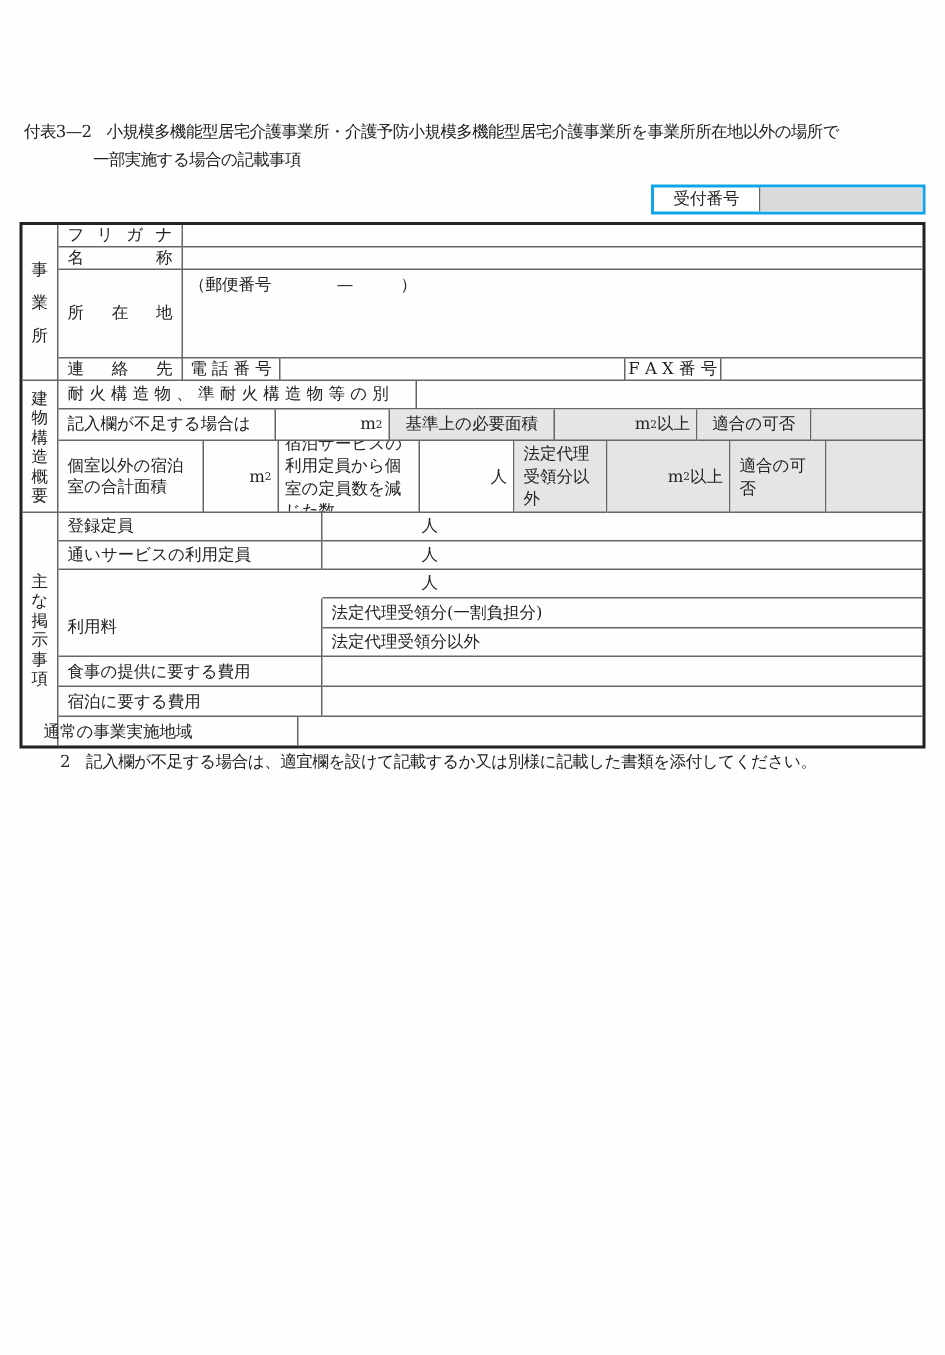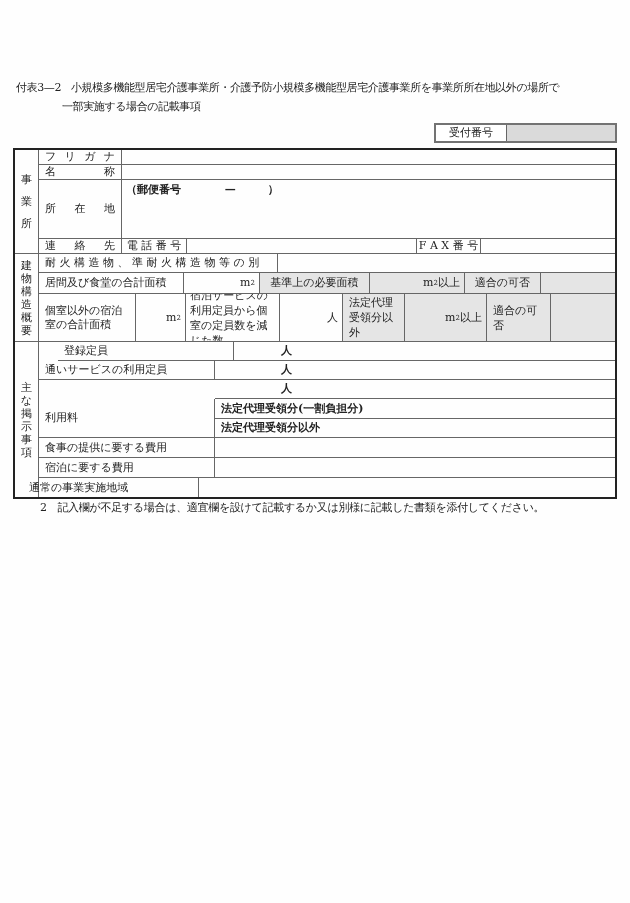--- a/index.html
+++ b/index.html
@@ -6,34 +6,34 @@
   body {
     width: 630px; height: 903px; background: #fefefe; position: relative;
     font-family: "DejaVu Serif", "Liberation Serif", serif; color: #222;
     font-size: 11px; overflow: hidden;
   }
   .abs { position: absolute; }
   .title1 { left: 16px; top: 80px; font-size: 11px; white-space: nowrap; letter-spacing: -0.4px; }
   .title1 .num { margin-right: 10px; }
   .title2 { left: 62px; top: 99px; font-size: 11px; white-space: nowrap; letter-spacing: -0.4px; }
 
-  .receipt { left: 434px; top: 123px; width: 179px; height: 16px; border: 2px solid #737373; display: flex; background: #fff; }
+  .receipt { left: 434px; top: 123px; width: 179px; height: 16px; border: 2px solid #0ea5e9; display: flex; background: #fff; }
   .receipt .lbl { width: 70px; border-right: 1px solid #666; text-align: center; line-height: 16px; font-size: 11px; }
   .receipt .val { flex: 1; background: #dadada; }
 
   .frame { left: 13px; top: 148px; width: 600px; height: 347px; border: 2px solid #222; box-sizing: content-box; }
   .cell { position: absolute; box-sizing: border-box; border-right: 1px solid #666; border-bottom: 1px solid #666; font-size: 11px; line-height: 14px; overflow: hidden; }
   .gray { background: #e5e5e5; }
   .c { text-align: center; }
   .r { text-align: right; padding-right: 4px; }
   .l { padding-left: 6px; }
   .vcen { display: flex; align-items: center; }
   .vlabel { display: flex; flex-direction: column; align-items: center; justify-content: center; line-height: 16px; }
   .spread { display: flex; justify-content: space-between; padding: 0 6px; }
-  .nb { border-right: none; font-weight: bold; }
+  .nb { border-right: none; }
   .notes { left: 16px; top: 500px; font-size: 11px; line-height: 15px; white-space: nowrap; letter-spacing: -0.3px; }
   .notes .n2 { padding-left: 24px; }
   sup { font-size: 7px; }
 </style>
 </head>
 <body>
 
 <div class="abs title1">
   <span class="num">付表3—2</span><span>小規模多機能型居宅介護事業所・介護予防小規模多機能型居宅介護事業所を事業所所在地以外の場所で</span>
 </div>
@@ -92,21 +92,21 @@
       <span>物</span>
       <span>構</span>
       <span>造</span>
       <span>概</span>
       <span>要</span>
   </div>
 
   <div class="cell l vcen" style="left:24px;top:104px;width:239px;height:19px;">耐 火 構 造 物 、 準 耐 火 構 造 物 等 の 別</div>
   <div class="cell nb" style="left:263px;top:104px;width:337px;height:19px;"></div>
 
-  <div class="cell l vcen" style="left:24px;top:123px;width:145px;height:21px;">居間及び食堂の合計面積</div>
+  <div class="cell l vcen" style="left:24px;top:123px;width:145px;height:21px;">記入欄が不足する場合は</div>
   <div class="cell r vcen" style="left:169px;top:123px;width:76px;height:21px;justify-content:flex-end;">
     <span>m</span>
       <sup>2</sup>
   </div>
   <div class="cell gray c vcen" style="left:245px;top:123px;width:110px;height:21px;justify-content:center;">基準上の必要面積</div>
   <div class="cell gray r vcen" style="left:355px;top:123px;width:95px;height:21px;justify-content:flex-end;">
     <span>m</span>
       <sup>2</sup>
       <span>以上</span>
   </div>
@@ -133,21 +133,21 @@
 
   <div class="cell vlabel" style="left:0;top:192px;width:24px;height:155px;line-height:13px;border-bottom:none;">
     <span>主</span>
       <span>な</span>
       <span>掲</span>
       <span>示</span>
       <span>事</span>
       <span>項</span>
   </div>
 
-  <div class="cell l vcen" style="left:24px;top:192px;width:176px;height:19px;margin-left:19px;">登録定員</div>
+  <div class="cell l vcen" style="left:24px;top:192px;width:176px;height:19px;">登録定員</div>
   <div class="cell nb vcen" style="left:200px;top:192px;width:400px;height:19px;padding-left:66px;">
       <span>人</span>
     </div>
 
   <div class="cell l vcen" style="left:24px;top:211px;width:176px;height:19px;">通いサービスの利用定員</div>
   <div class="cell nb vcen" style="left:200px;top:211px;width:400px;height:19px;padding-left:66px;">
       <span>人</span>
     </div>
 
   <div class="cell nb vcen" style="left:200px;top:230px;width:400px;height:19px;padding-left:66px;">

